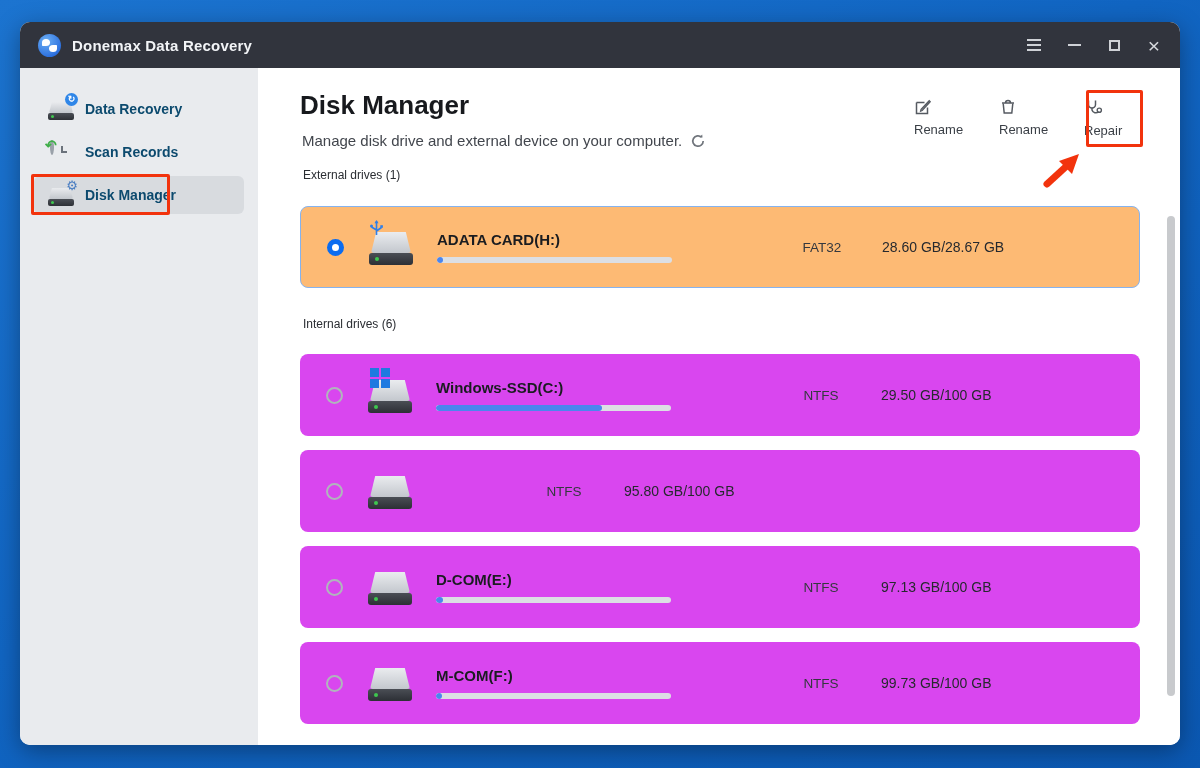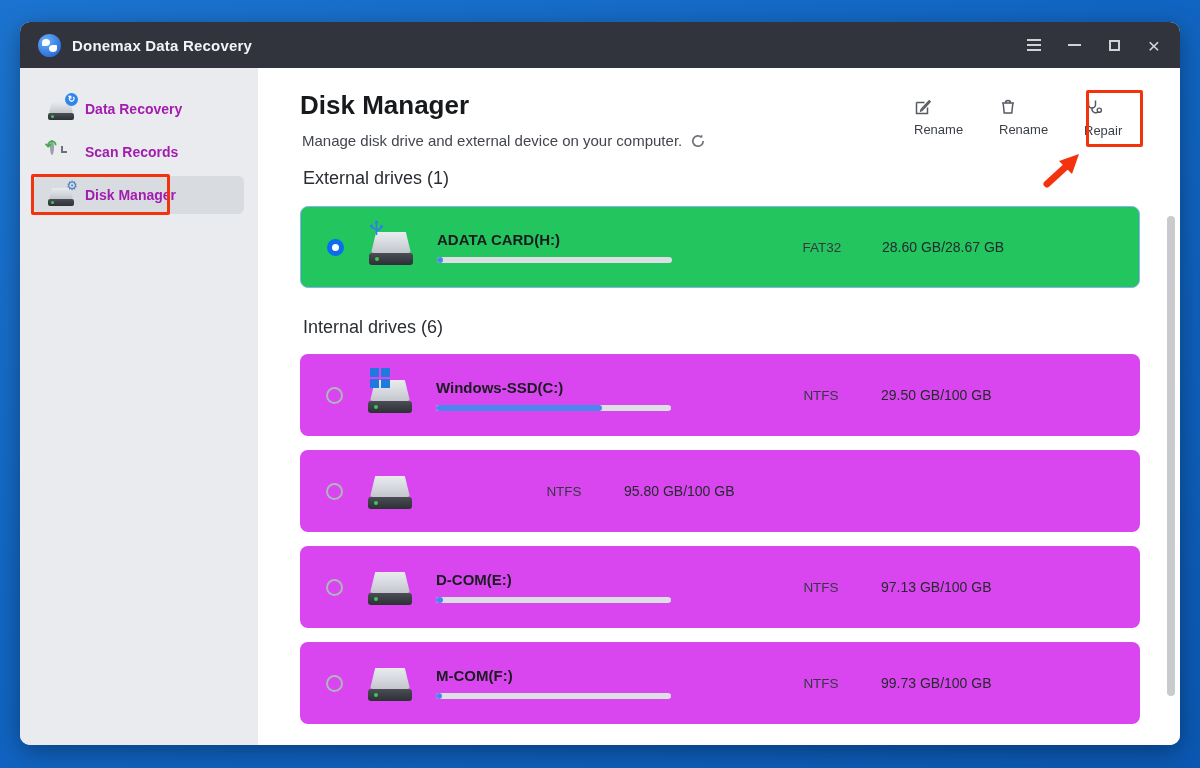--- a/index.html
+++ b/index.html
@@ -24,21 +24,21 @@
   .wc-menu i { display:block; width:14px; height:2px; background:#cfd2d7; }
   .wc-min i { display:block; width:13px; height:2px; background:#cfd2d7; }
   .wc-max i { display:block; width:11px; height:11px; border:2px solid #cfd2d7; }
   .wc-close { color:#d6d9dd; font-size:21px; line-height:1; margin-right:6px; }
 
   
   .sidebar { position:absolute; left:0; top:46px; width:238px; height:677px; background:#e9ebee; padding-top:22px; }
   .side-item { height:38px; margin:0 14px 5px 14px; border-radius:6px; display:flex; align-items:center;
     padding-left:12px; cursor:pointer; }
   .side-item.active { background:#d8dbdf; }
-  .side-item .slabel { font-size:14px; font-weight:700; color:#a21caf; margin-left:9px; }
+  .side-item .slabel { font-size:14px; font-weight:700; color:#0c4a6e; margin-left:9px; }
   .side-ic { position:relative; width:30px; height:26px; flex:0 0 30px; }
   .mini-top { position:absolute; left:3px; right:3px; top:6px; height:11px; border-radius:2px;
     background:linear-gradient(#e9ebee,#c2c6cc); clip-path:polygon(12% 0,88% 0,100% 100%,0 100%); }
   .mini-bot { position:absolute; left:2px; right:2px; top:17px; height:7px; border-radius:2px;
     background:linear-gradient(#4a4e55,#2d3036); }
   .mini-bot::before { content:""; position:absolute; left:3px; top:2px; width:3px; height:3px;
     border-radius:50%; background:#3ec74f; }
   .mini-badge { position:absolute; top:-3px; right:-2px; font-size:11px; line-height:1; }
   .badge-refresh { width:13px; height:13px; border-radius:50%; background:#2f86e8; color:#fff;
     font-size:9px; display:flex; align-items:center; justify-content:center; font-weight:700; }
@@ -52,28 +52,28 @@
   
   .main { position:absolute; left:238px; top:46px; width:922px; height:677px; background:#fff; }
   .page-title { position:absolute; left:42px; top:22px; font-size:26px; font-weight:700; color:#17191d; }
   .subtitle-row { position:absolute; left:44px; top:64px; display:flex; align-items:flex-end; gap:8px; }
   .subtitle { font-size:15px; color:#42464d; }
   .toolbar { position:absolute; right:38px; top:30px; display:flex; gap:27px; }
   .tool-btn { width:58px; display:flex; flex-direction:column; align-items:flex-start; gap:6px; cursor:pointer; }
   .tool-label { font-size:13px; color:#3a3f46; }
 
   .list { position:absolute; left:42px; top:100px; width:840px; }
-  .sec-label { font-size:18px; color:#2a2d32; margin-left:3px; height:22px; }
+  .sec-label { font-size:12px; color:#2a2d32; margin-left:3px; height:22px; }
   .sec-label.first { margin-bottom:16px; }
   .sec-label.second { margin-top:29px; margin-bottom:15px; }
   .rows .drive-row { margin-bottom:14px; }
 
   .drive-row { height:82px; border-radius:8px; background:#d946ef; display:flex; align-items:center;
     padding:0 75px 0 26px; position:relative; cursor:pointer; }
-  .drive-row.hl { background:#22c55e; border:1.5px solid #85b3ef; }
+  .drive-row.hl { background:#fdba74; border:1.5px solid #85b3ef; }
   .radio { width:17px; height:17px; border-radius:50%; border:2px solid #b0b5bc; background:transparent; flex:0 0 17px; }
   .radio.on { border:5px solid #0b6cf0; background:#fff; }
   .drive-icon { position:relative; width:48px; height:42px; margin-left:23px; flex:0 0 48px; }
   .drive-top { position:absolute; left:4px; right:4px; top:6px; height:21px; border-radius:3px;
     background:linear-gradient(#eaecef,#c3c7cd); clip-path:polygon(13% 0,87% 0,100% 100%,0 100%); }
   .drive-bottom { position:absolute; left:2px; right:2px; top:27px; height:12px; border-radius:3px;
     background:linear-gradient(#4a4e55,#2c2f35); }
   .drive-bottom::before { content:""; position:absolute; left:6px; top:4px; width:4px; height:4px;
     border-radius:50%; background:#3ec74f; }
   .badge { position:absolute; }

